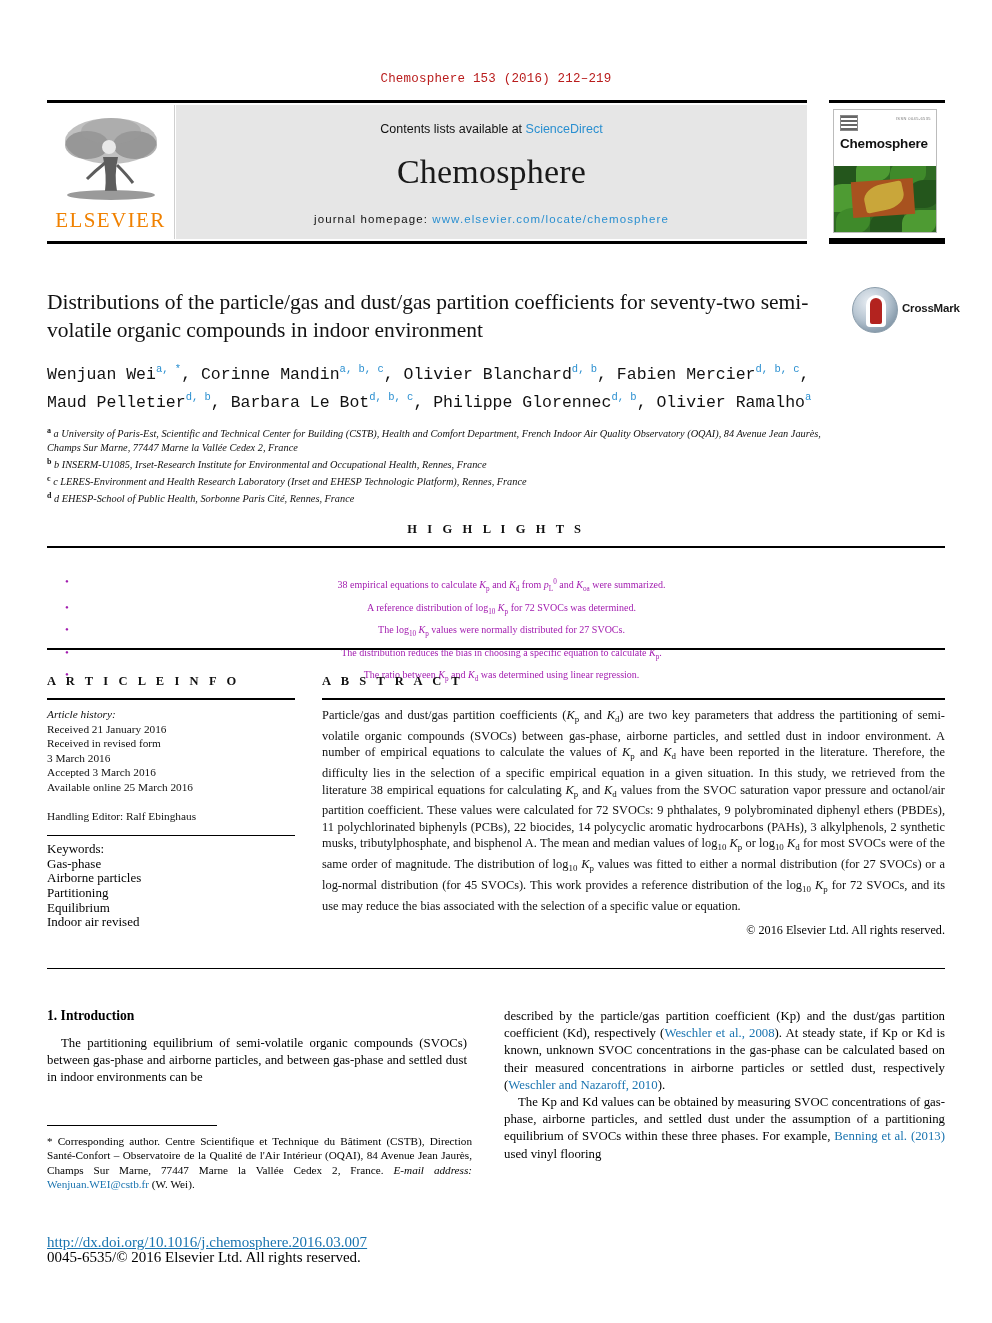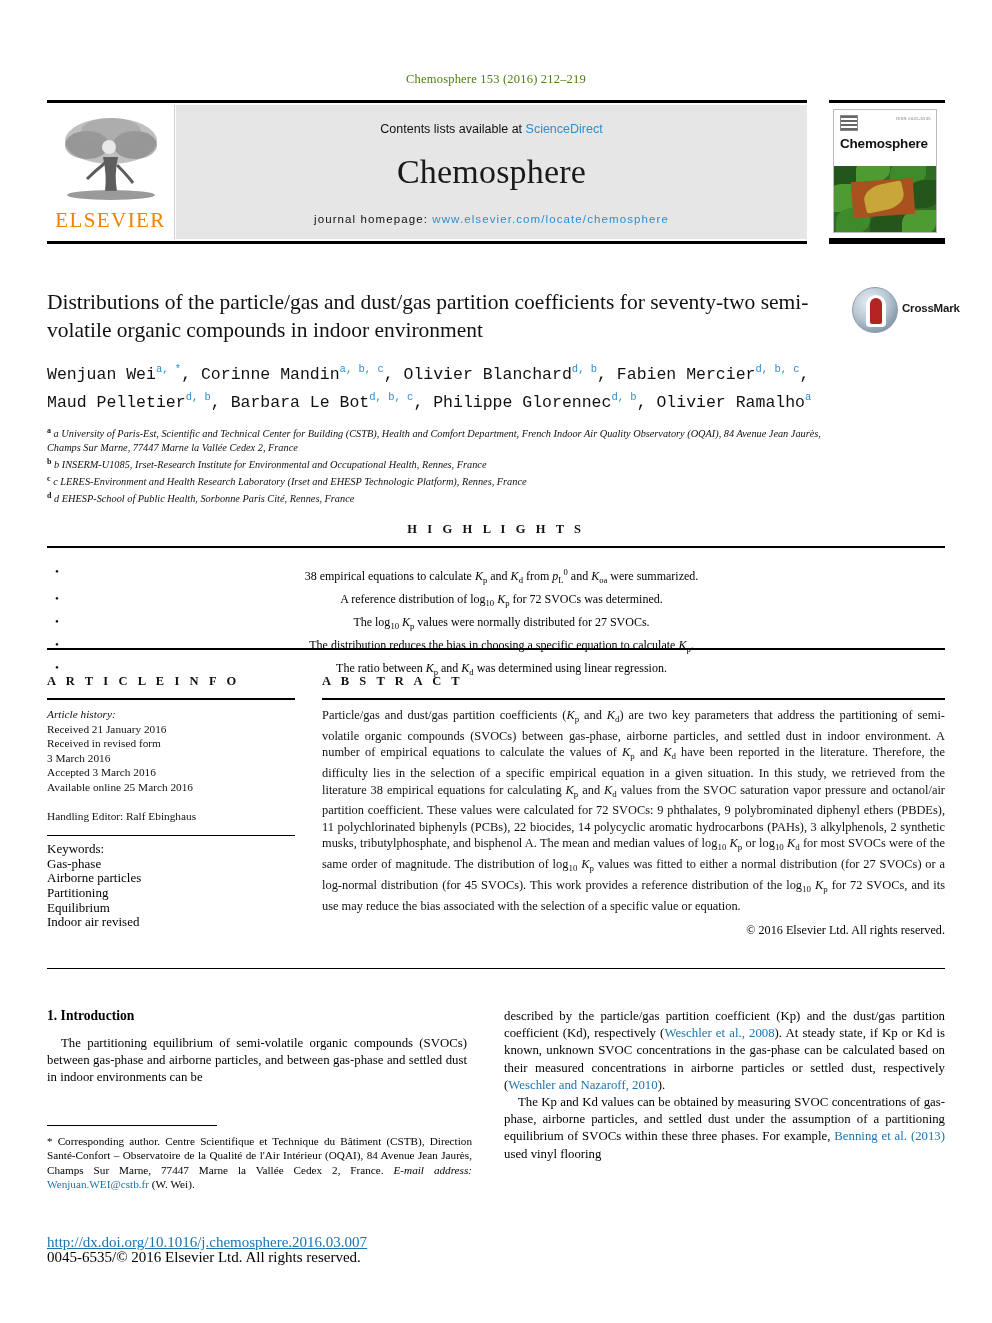--- a/index.html
+++ b/index.html
@@ -23,22 +23,22 @@
   }
 
   
   .running-head {
     position: absolute;
     top: 72px;
     left: 0;
     width: 992px;
     text-align: center;
     font-size: 12.5px;
-    color: #4d7c0f;
-    font-family: Liberation Serif, serif;
+    color: #b91c1c;
+    font-family: Liberation Mono, monospace;
     letter-spacing: 0.2px;
   }
 
   
   .masthead {
     position: absolute;
     left: 47px;
     top: 100px;
     width: 898px;
     height: 144px;
@@ -301,26 +301,26 @@
     top: 522px;
     width: 898px;
     text-align: center;
   }
   .hl-rule {
     margin-top: 9px;
     border-top: 2px solid #000;
     width: 898px;
   }
   .hl-list {
-    margin: 8px;
+    margin: 18px;
     padding: 7px 0 0 0;
     list-style: none;
-    font-size: 12px;
+    font-size: 10px;
     line-height: 18.5px;
-    color: #000000;
+    color: #a21caf;
   }
   .hl-list li {
     position: relative;
     padding-left: 11px;
   }
   .hl-list li::before {
     content: "\2022";
     position: absolute;
     left: 0;
     top: -1px;

